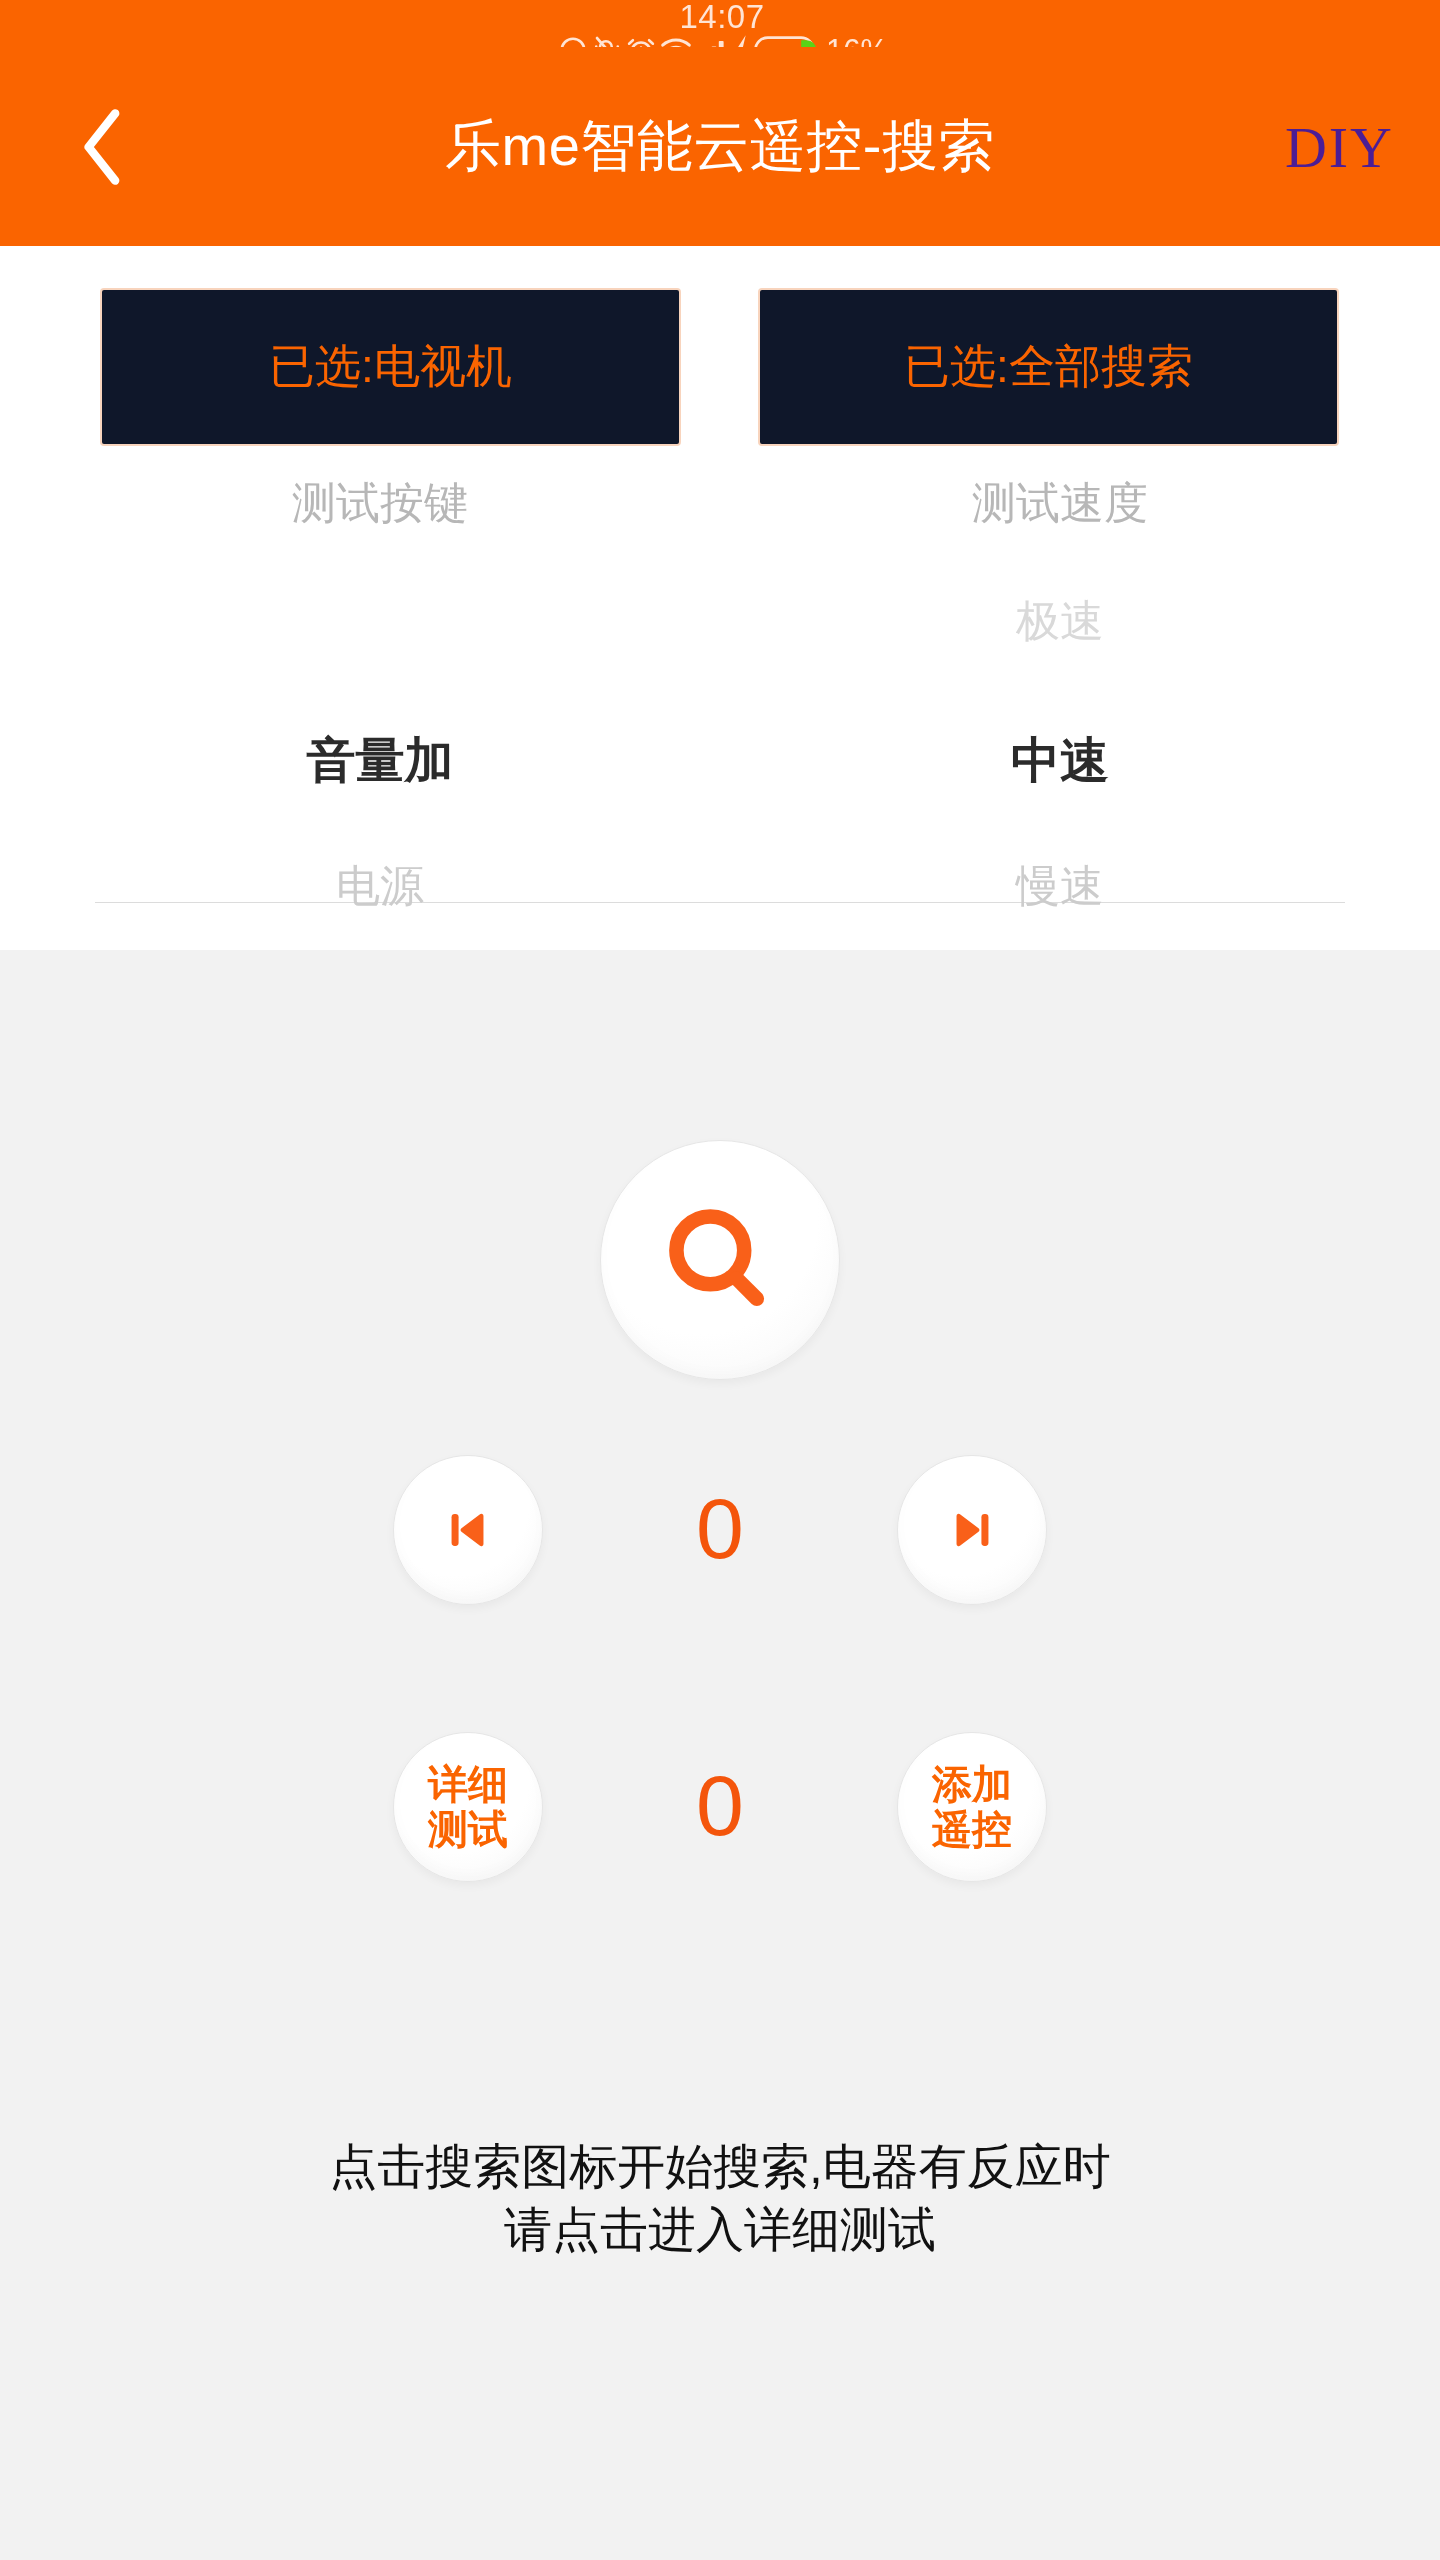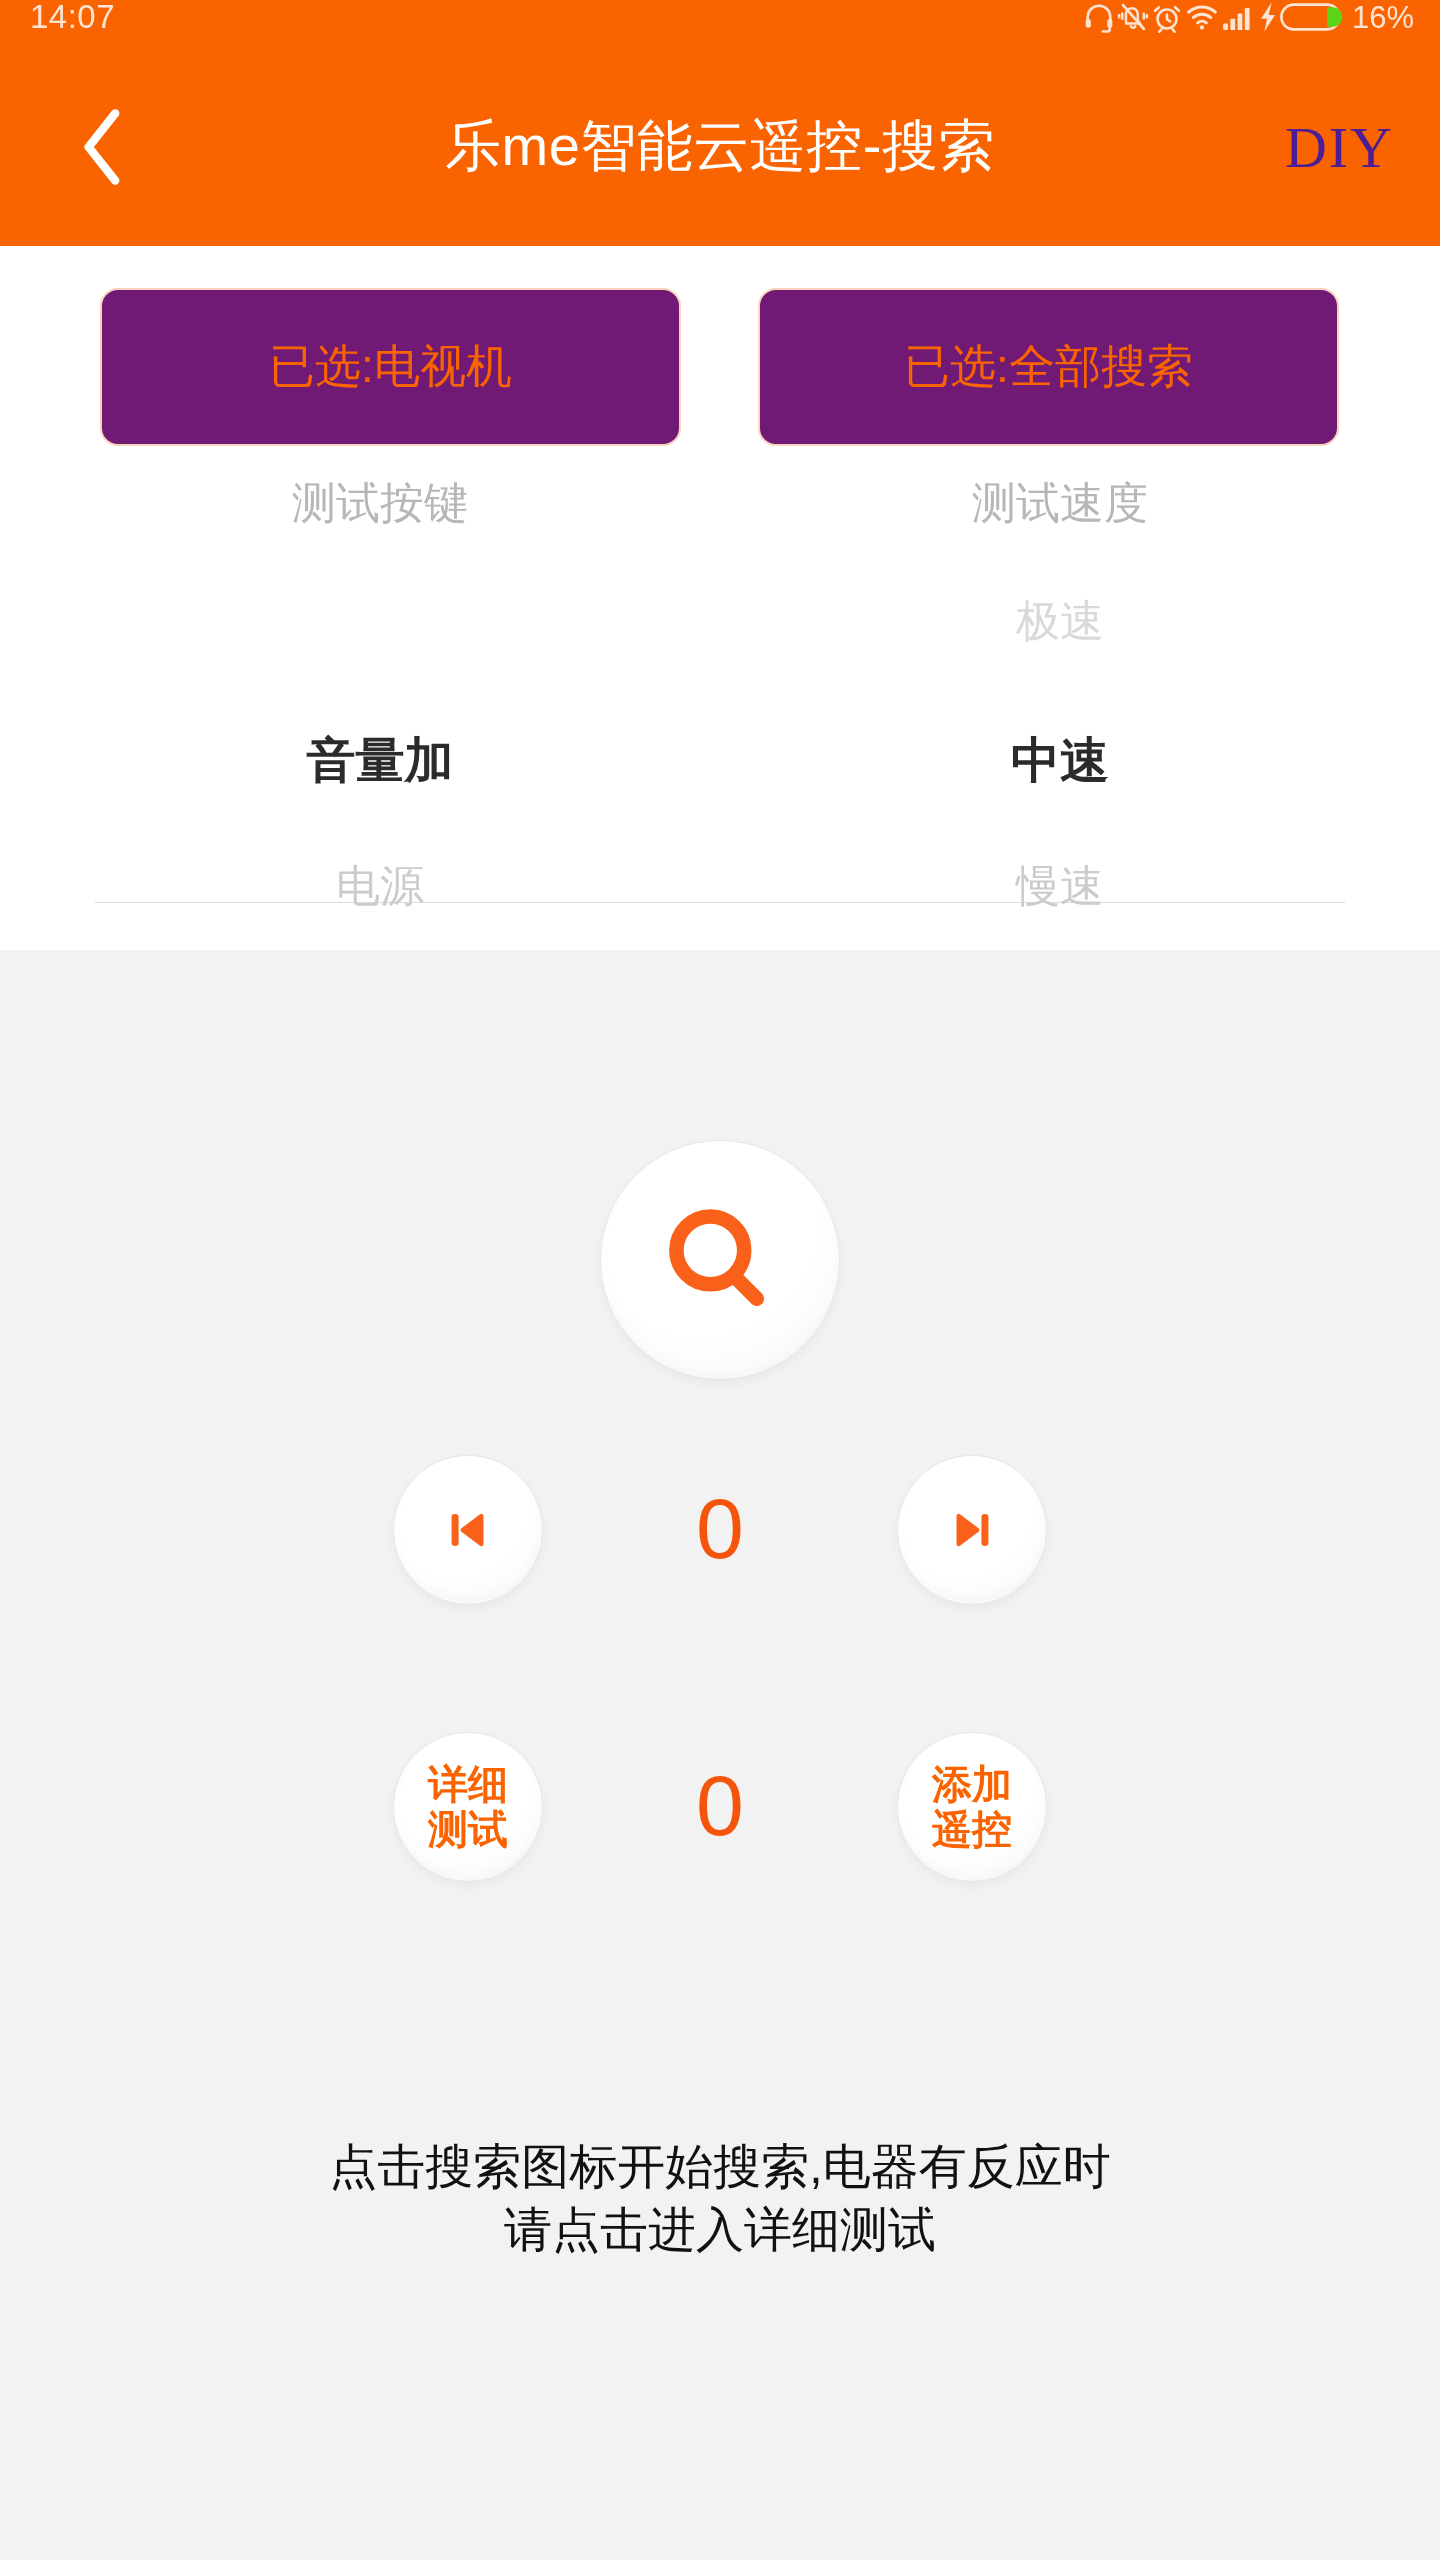--- a/index.html
+++ b/index.html
@@ -8,22 +8,23 @@
     font-family:"Liberation Sans","DejaVu Sans",sans-serif;
     background:#f2f2f2;
     overflow:hidden;
   }
   #screen { position:relative; width:1440px; height:2560px; background:#f2f2f2; }
 
   
   .statusbar{
     position:absolute; left:0; top:0; width:1440px; height:47px;
     background:var(--brand,#fa6400);
-    display:flex; align-items:flex-start; justify-content:space-between;
+    display:flex; align-items:center; justify-content:space-between;
     padding:0 26px 0 30px;
+    flex-direction:column;
   }
   .status-time{ color:#ffe4d4; font-size:33px; letter-spacing:0.5px; line-height:1; }
   .status-right{ display:flex; align-items:center; }
   .sicon{ display:block; }
   .batt-pct{ color:#ffe4d4; font-size:31px; margin-left:6px; line-height:1; }
 
   
   .header{
     position:absolute; left:0; top:47px; width:1440px; height:199px;
     background:var(--brand,#fa6400);
@@ -48,21 +49,21 @@
   
   .top-panel{
     position:absolute; left:0; top:246px; width:1440px; height:704px;
     background:#ffffff;
   }
   .selectors{
     position:absolute; left:0; top:42px; width:1440px; height:158px;
   }
   .sel-btn{
     position:absolute; top:0; width:581px; height:158px;
-    border:2px solid #f8d4bd; border-radius:18px; background:#701a75;
+    border:2px solid #f8d4bd; border-radius:4px; background:#0f172a;
     display:flex; align-items:center; justify-content:center;
     color:var(--brand,#f96019); font-size:46px; cursor:pointer;
   }
   .sel-btn.left{ left:100px; }
   .sel-btn.right{ left:758px; }
 
   
   .pickers{
     position:absolute; left:0; top:210px; width:1440px; height:490px;
   }

